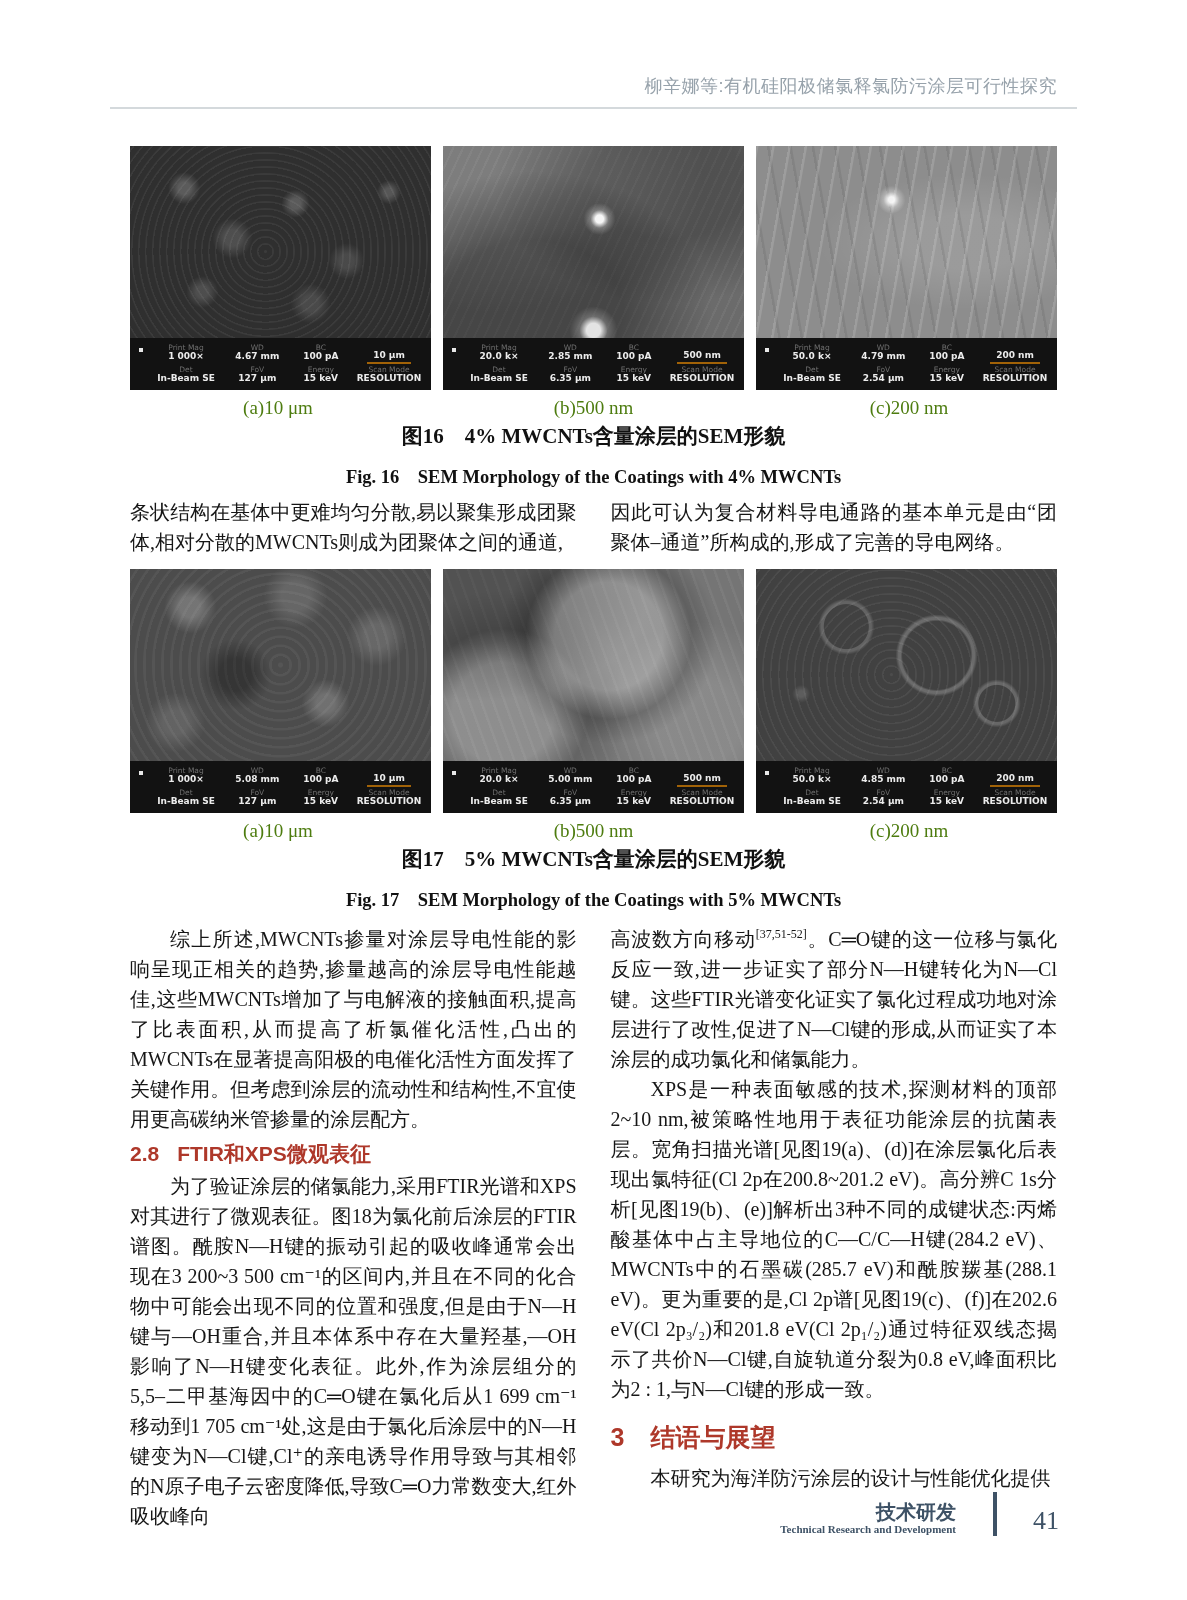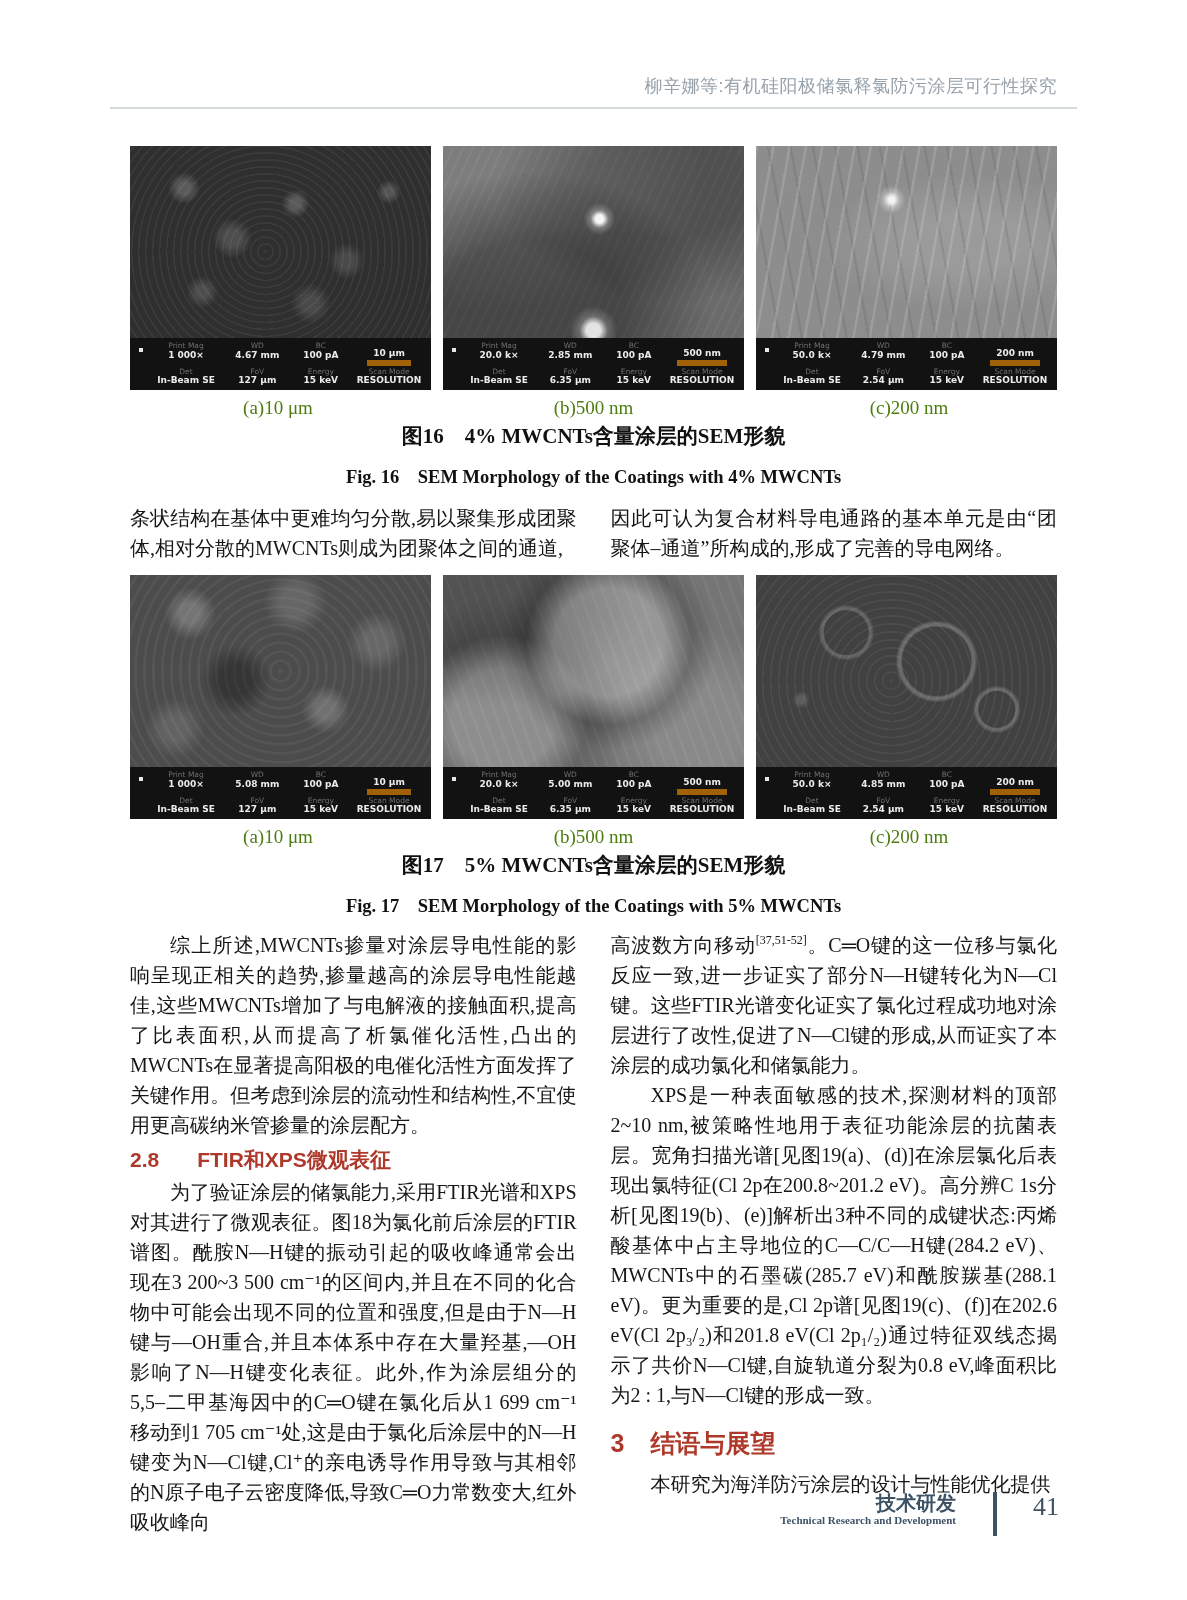--- a/index.html
+++ b/index.html
@@ -70,49 +70,49 @@
     height:52px; background:#121212; position:relative;
     font-family:"DejaVu Sans","Liberation Sans",sans-serif;
     display:flex; flex-direction:column; justify-content:space-evenly;
     padding:3px 6px 3px 20px;
   }
   .sem-dot { position:absolute; left:9px; top:10px; width:4px; height:4px; background:#e8e8e8; }
   .sem-row { display:grid; grid-template-columns:1.15fr 1fr .9fr 1.15fr; column-gap:4px; }
   .sem-cell { text-align:center; line-height:1.1; }
   .sem-lab { font-size:7.5px; color:#6f6f6f; white-space:nowrap; }
   .sem-val { font-size:9px; color:#ececec; font-weight:bold; white-space:nowrap; }
-  .sem-val.scalebar { display:inline-block; border-bottom:6px solid #a16207; padding:0 6px 1px 6px; }
+  .sem-val.scalebar { display:inline-block; border-bottom:2px solid #a16207; padding:0 6px 1px 6px; }
   .sem-cell.scale { align-self:end; }
 
   .subcaps { display:flex; justify-content:space-between; margin-top:7px; }
   .subcaps span { width:296px; text-align:center; font-size:19px; color:#4d7c0f; }
   .cap-cn { margin-top:3px; text-align:center; font-weight:bold; font-size:21px; color:#111; }
   .cap-en { margin-top:14px; text-align:center; font-weight:bold; font-size:18.5px; color:#111;
             font-family:"Liberation Serif","DejaVu Serif",serif; }
 
   
   .two-col { display:flex; margin:0 130px; column-gap:34px; }
   .col { width:447px; font-size:20px; line-height:30px; text-align:justify; color:#161616; }
-  .intro { margin-top:14px; }
+  .intro { margin-top:8px; }
   .maintext { margin-top:12px; }
   .col p.ind { text-indent:2em; }
   sup { font-size:12px; line-height:0; }
   .h-sub {
     font-family:"Liberation Sans","DejaVu Sans",sans-serif; font-weight:bold;
     color:#ae382a; font-size:21px; line-height:26px; margin:7px 0 4px 0; text-align:left;
   }
-  .h-sub .num { margin-right:38px; }
+  .h-sub .num { margin-right:18px; }
   .h-main {
     font-family:"Liberation Sans","DejaVu Sans",sans-serif; font-weight:bold;
     color:#ae382a; font-size:25px; line-height:34px; margin:16px 0 9px 0; text-align:left;
   }
   .h-main .num { margin-right:26px; }
 
   
-  .footer { position:absolute; top:1492px; right:128px; display:flex; align-items:flex-start;gap:28px; }
+  .footer { position:absolute; top:1492px; right:128px; display:flex; align-items:flex-end;gap:28px; }
   .footer-text { text-align:right; color:#3e5266; margin-right:9px; }
   .footer-cn { font-family:"Liberation Sans","DejaVu Sans",sans-serif; font-weight:bold; font-size:20px; line-height:22px; }
   .footer-en { font-size:11px; line-height:13px; font-weight:bold; }
   .footer-bar { width:4px; height:44px; background:#3e5266; margin-right:8px; }
   .footer-num { font-size:26px; color:#3e5266; }
 </style>
 </head>
 <body>
 
 <div class="page">

